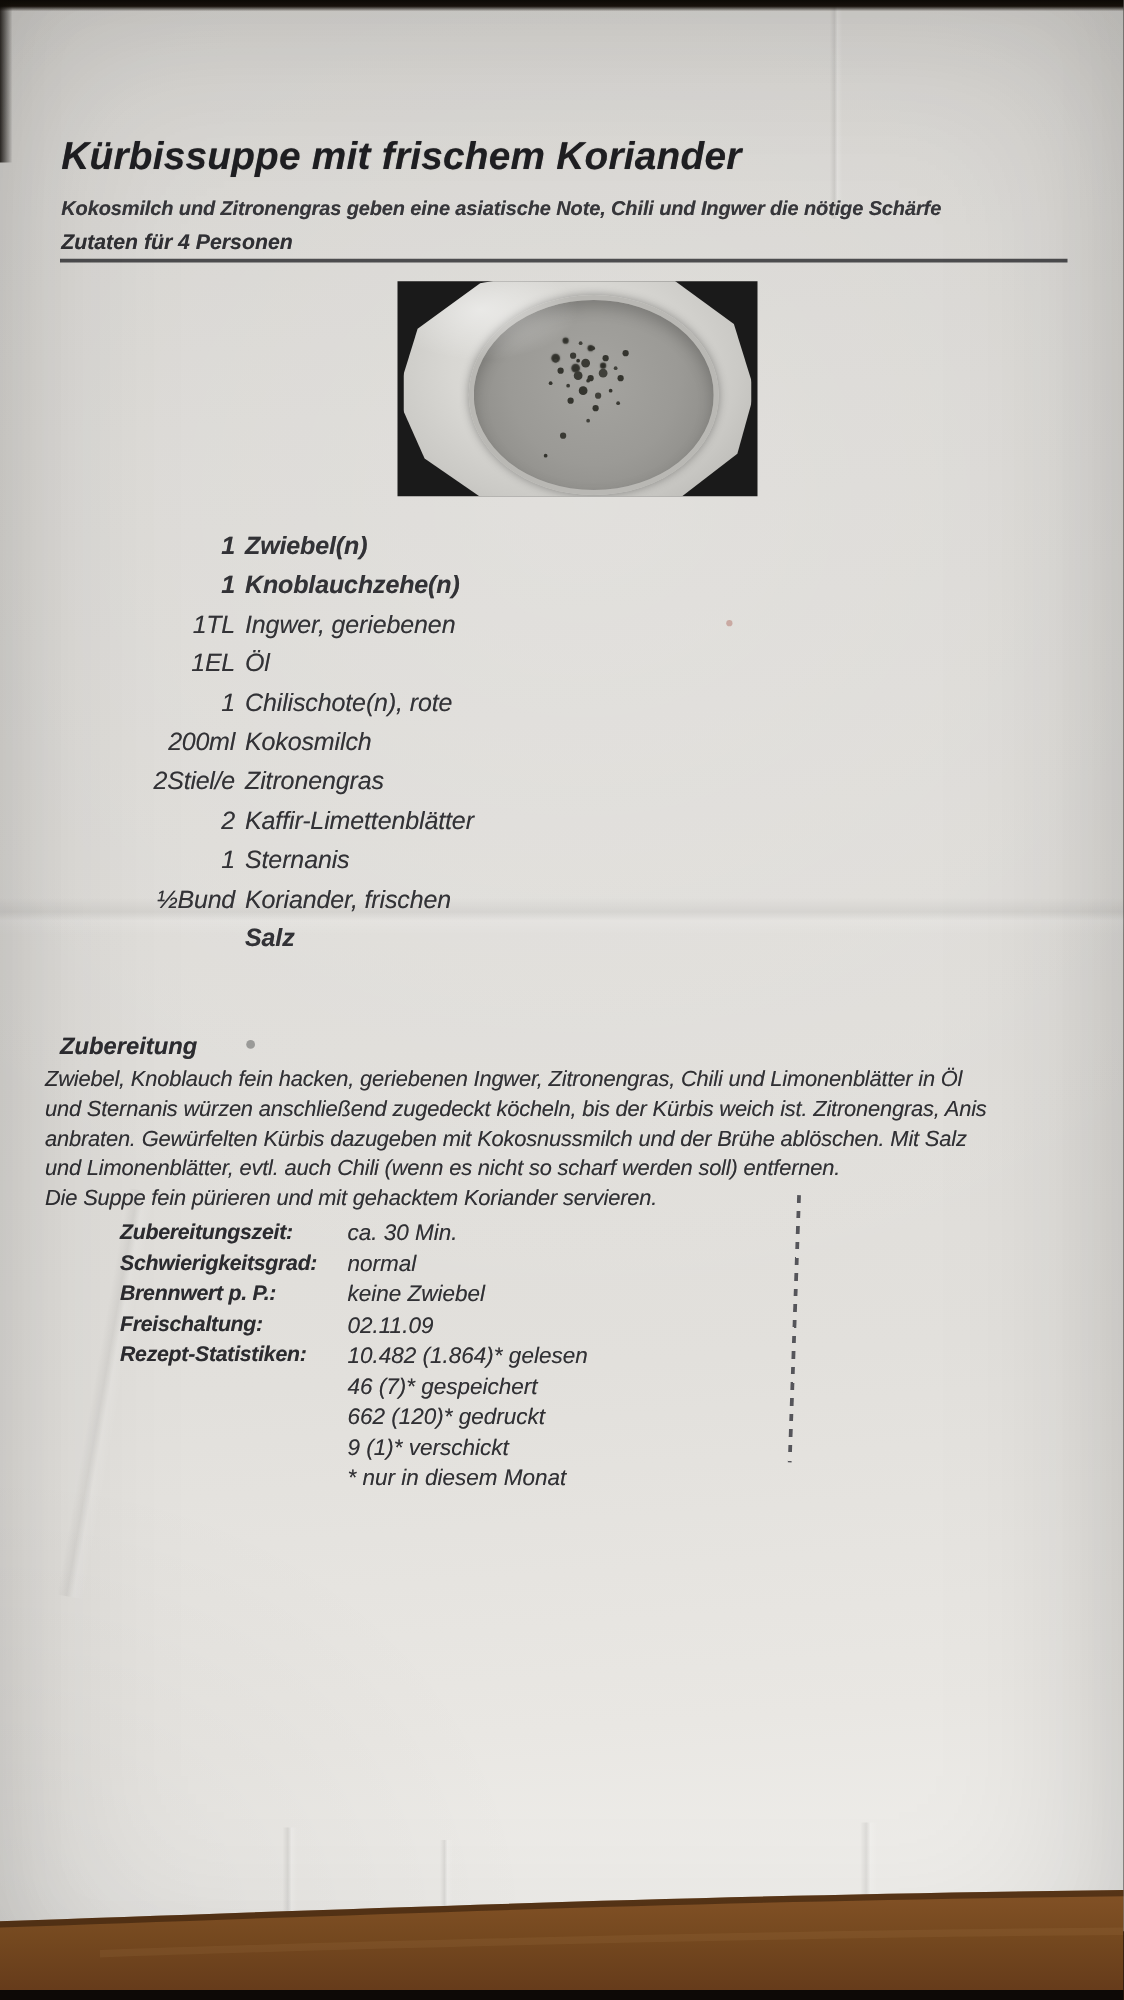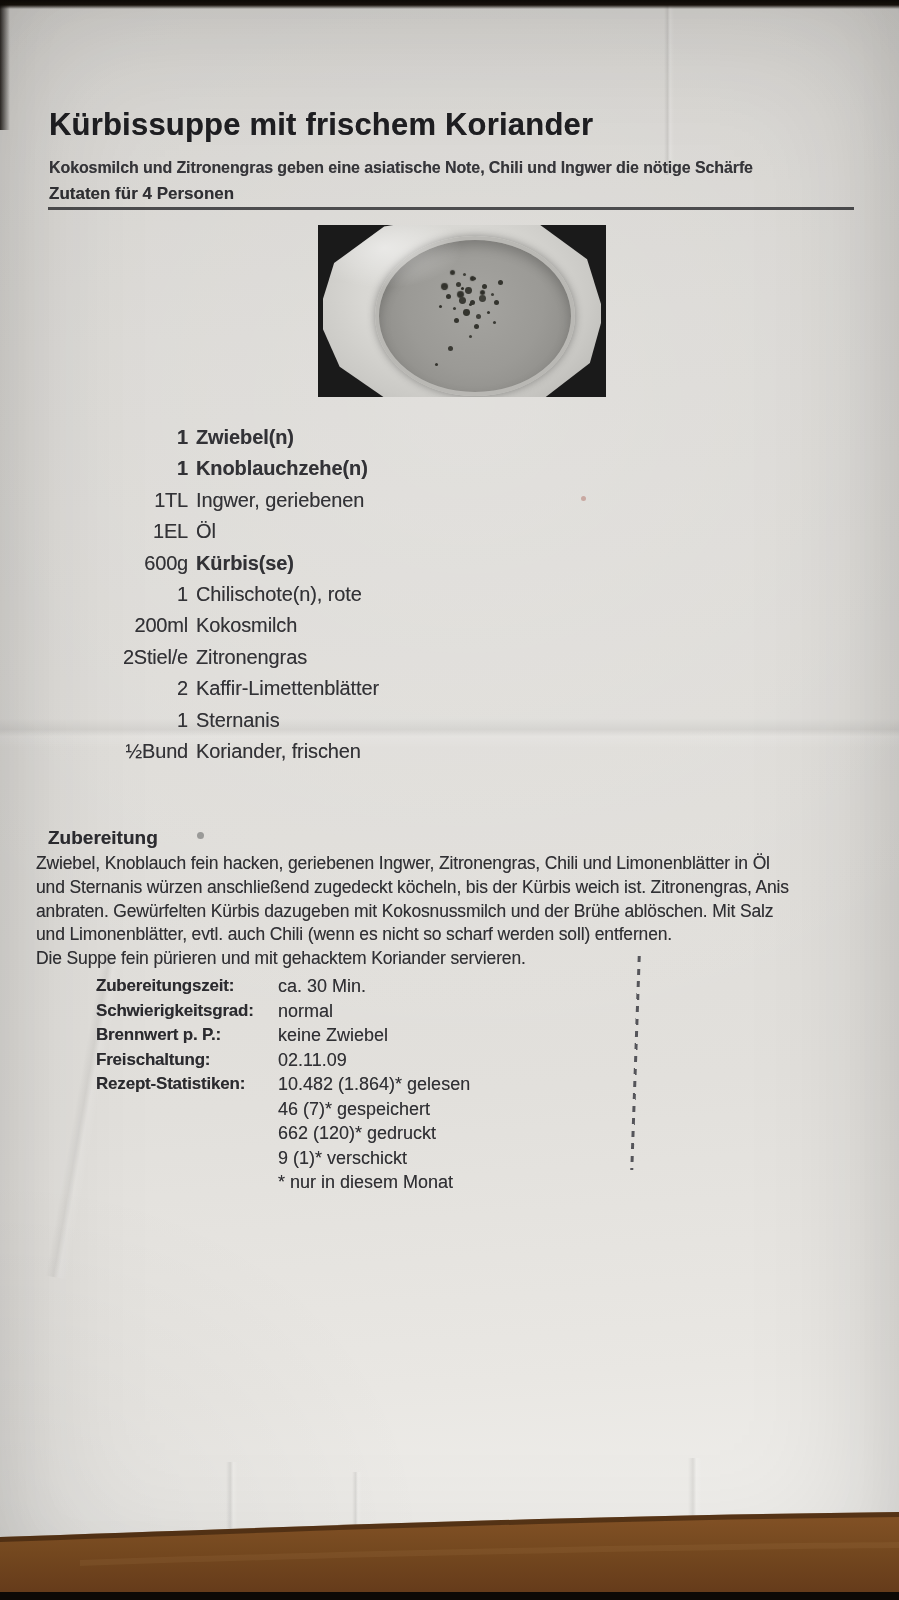--- a/index.html
+++ b/index.html
@@ -1,21 +1,21 @@
 <!DOCTYPE html>
 <html><head>
 <meta charset="utf-8">
 <style>
   html,body{margin:0;padding:0;}
   body{
     width:899px;height:1600px;position:relative;overflow:hidden;
     background:#17110c;
     font-family:"Liberation Sans","DejaVu Sans",sans-serif;
   }
-  .scene{position:absolute;inset:0;}
+  .scene{position:absolute;inset:0;font-style:italic;}
   
   .paper{
     position:absolute;left:0;top:0;width:899px;height:1545px;
     background:
       radial-gradient(130% 70% at 52% 26%, rgba(255,255,255,.20), rgba(255,255,255,0) 62%),
       radial-gradient(80% 40% at 0% 100%, rgba(0,0,0,.05), rgba(0,0,0,0) 60%),
       linear-gradient(176deg,#d3d1cd 0%,#d9d7d3 22%,#dedcd8 48%,#e2e0dc 70%,#e9e7e3 88%,#f0efec 100%);
     overflow:hidden;
   }
   .crease{position:absolute;pointer-events:none;}
@@ -126,24 +126,20 @@
         </div>
       <div class="ing-row">
           <span class="amt">1TL</span>
           <span class="nm">Ingwer, geriebenen</span>
         </div>
       <div class="ing-row">
           <span class="amt">1EL</span>
           <span class="nm">Öl</span>
         </div>
       <div class="ing-row">
-          <span class="amt">600g</span>
-          <span class="nm b">Kürbis(se)</span>
-        </div>
-      <div class="ing-row">
           <span class="amt">1</span>
           <span class="nm">Chilischote(n), rote</span>
         </div>
       <div class="ing-row">
           <span class="amt">200ml</span>
           <span class="nm">Kokosmilch</span>
         </div>
       <div class="ing-row">
           <span class="amt">2Stiel/e</span>
           <span class="nm">Zitronengras</span>
@@ -152,20 +148,24 @@
           <span class="amt">2</span>
           <span class="nm">Kaffir-Limettenblätter</span>
         </div>
       <div class="ing-row">
           <span class="amt">1</span>
           <span class="nm">Sternanis</span>
         </div>
       <div class="ing-row">
           <span class="amt">½Bund</span>
           <span class="nm">Koriander, frischen</span>
+        </div>
+      <div class="ing-row">
+          <span class="amt"></span>
+          <span class="nm b">Salz</span>
         </div>
     </div>
 
     <div class="prep-title">Zubereitung</div>
     <div class="prep">
       <div class="pline">Zwiebel, Knoblauch fein hacken, geriebenen Ingwer, Zitronengras, Chili und Limonenblätter in Öl</div>
       <div class="pline">und Sternanis würzen anschließend zugedeckt köcheln, bis der Kürbis weich ist. Zitronengras, Anis</div>
       <div class="pline">anbraten. Gewürfelten Kürbis dazugeben mit Kokosnussmilch und der Brühe ablöschen. Mit Salz</div>
       <div class="pline">und Limonenblätter, evtl. auch Chili (wenn es nicht so scharf werden soll) entfernen.</div>
       <div class="pline">Die Suppe fein pürieren und mit gehacktem Koriander servieren.</div>

